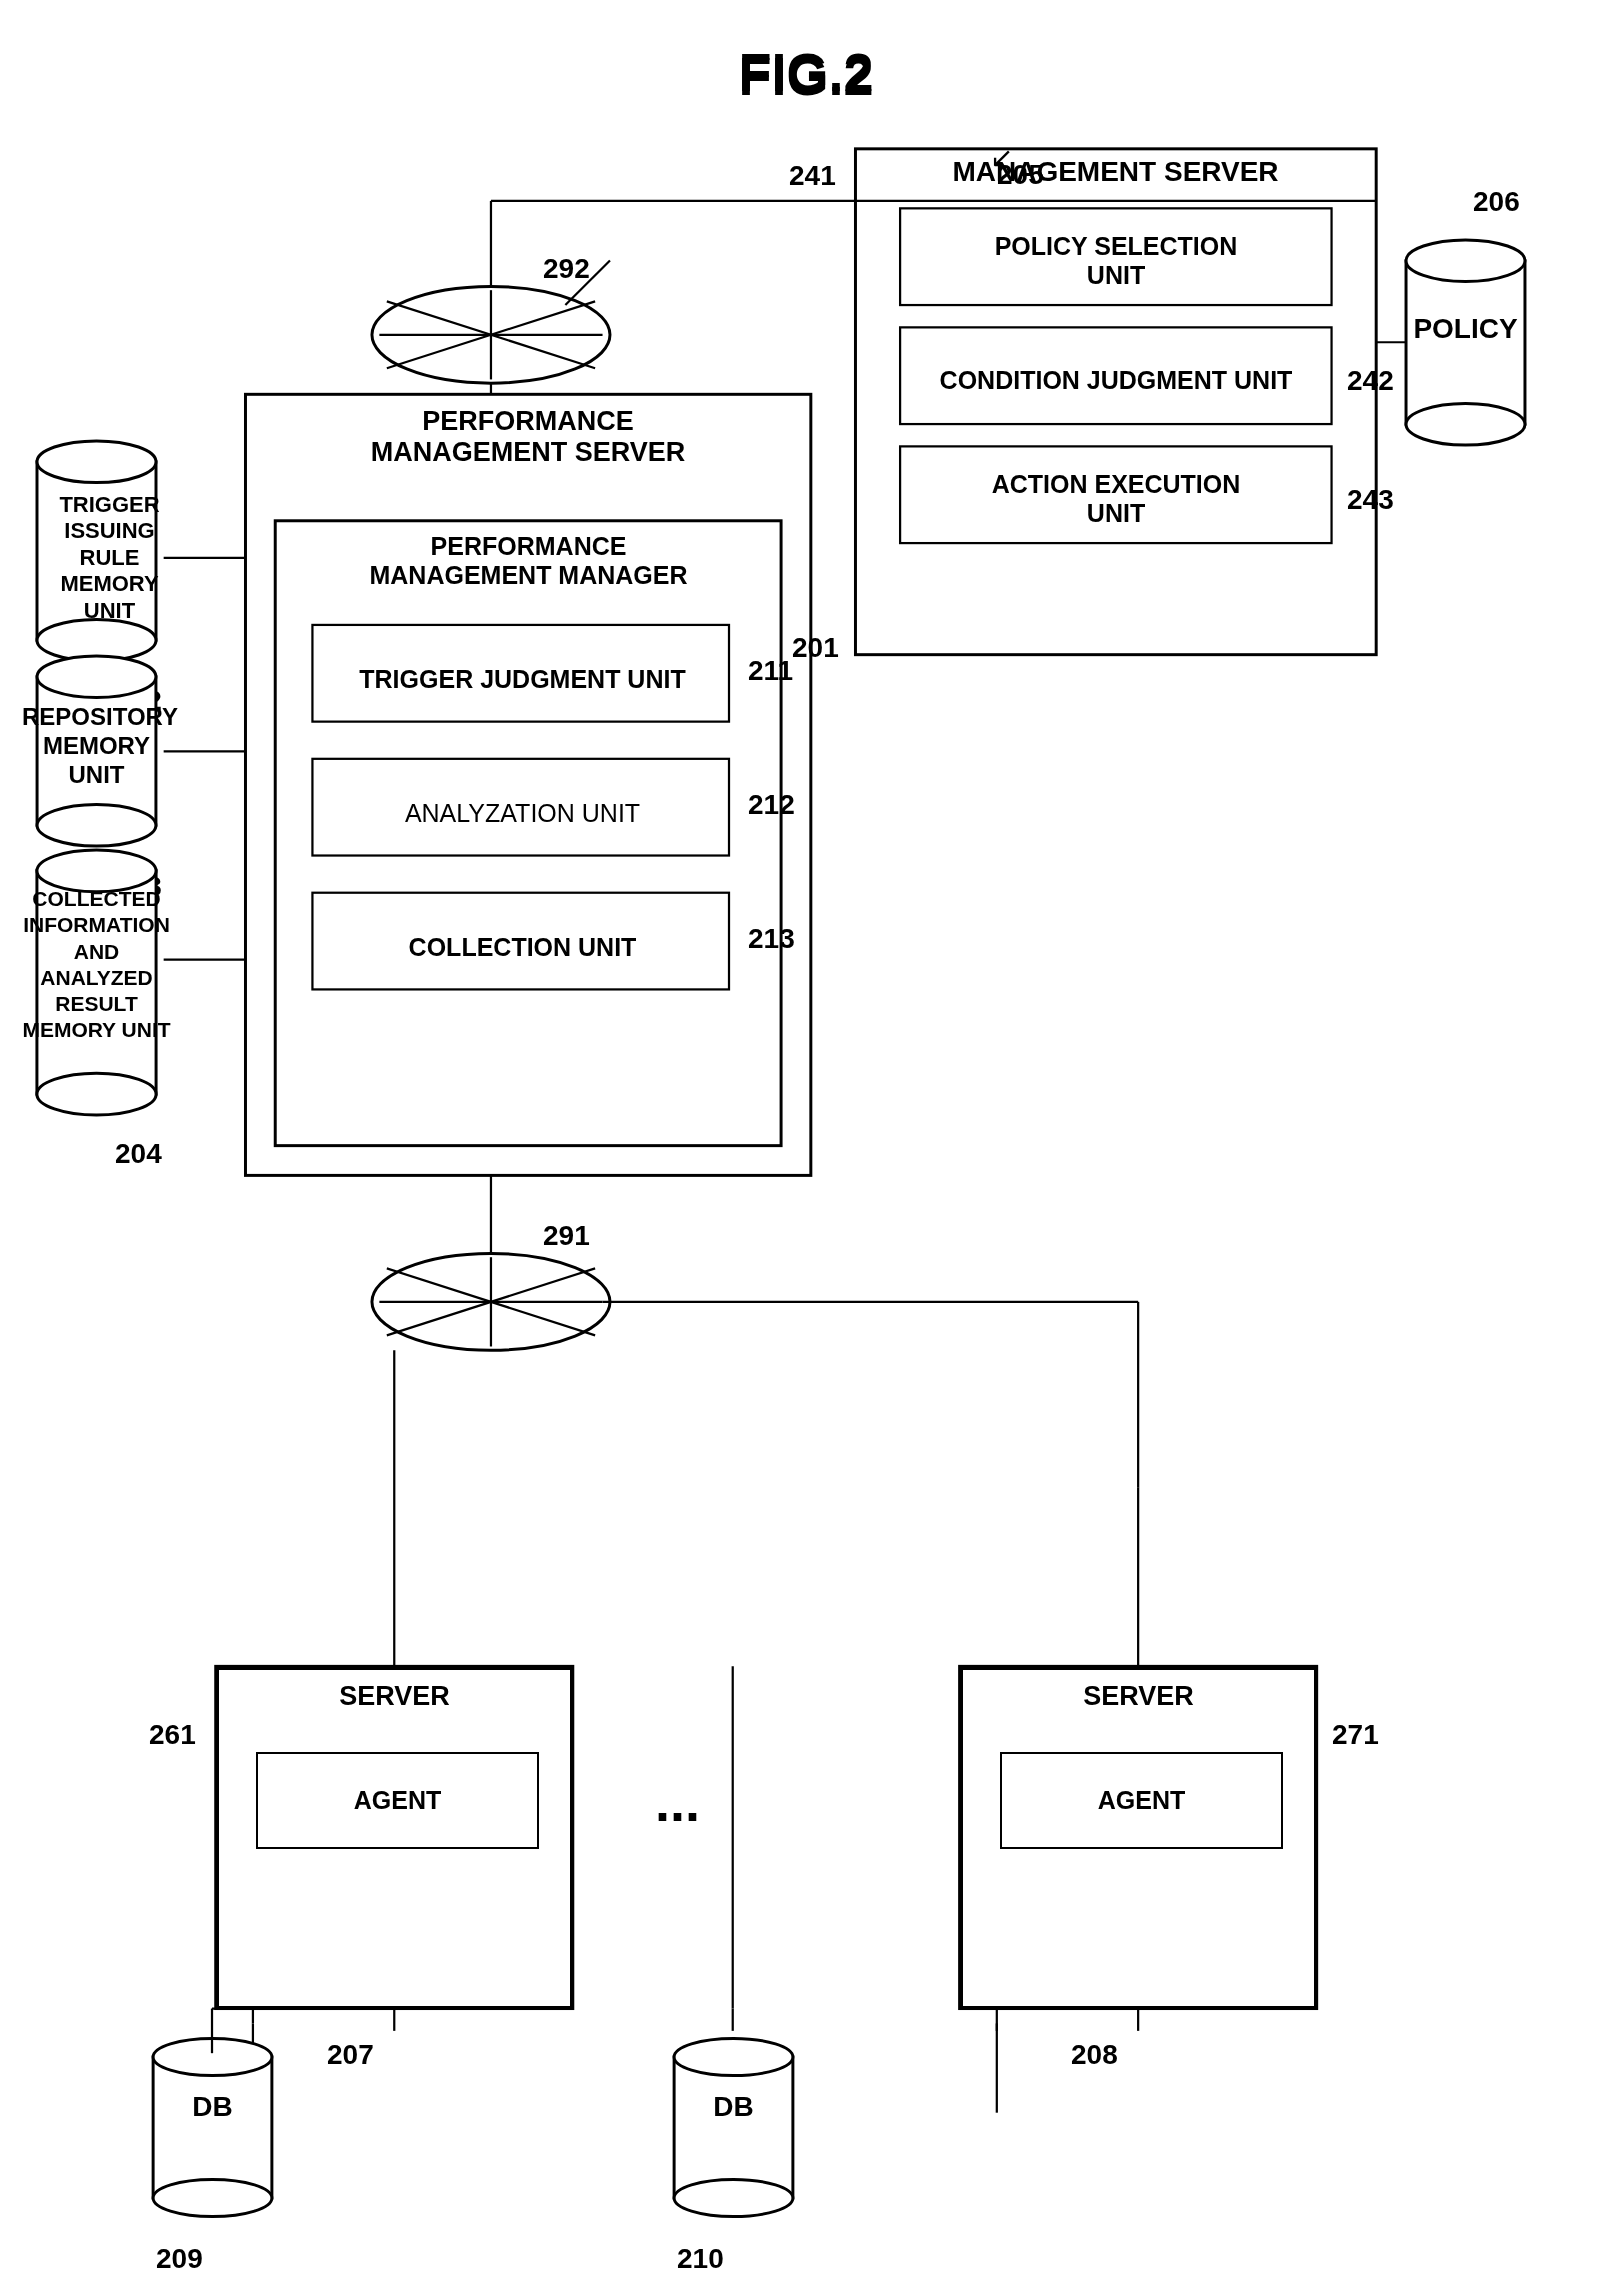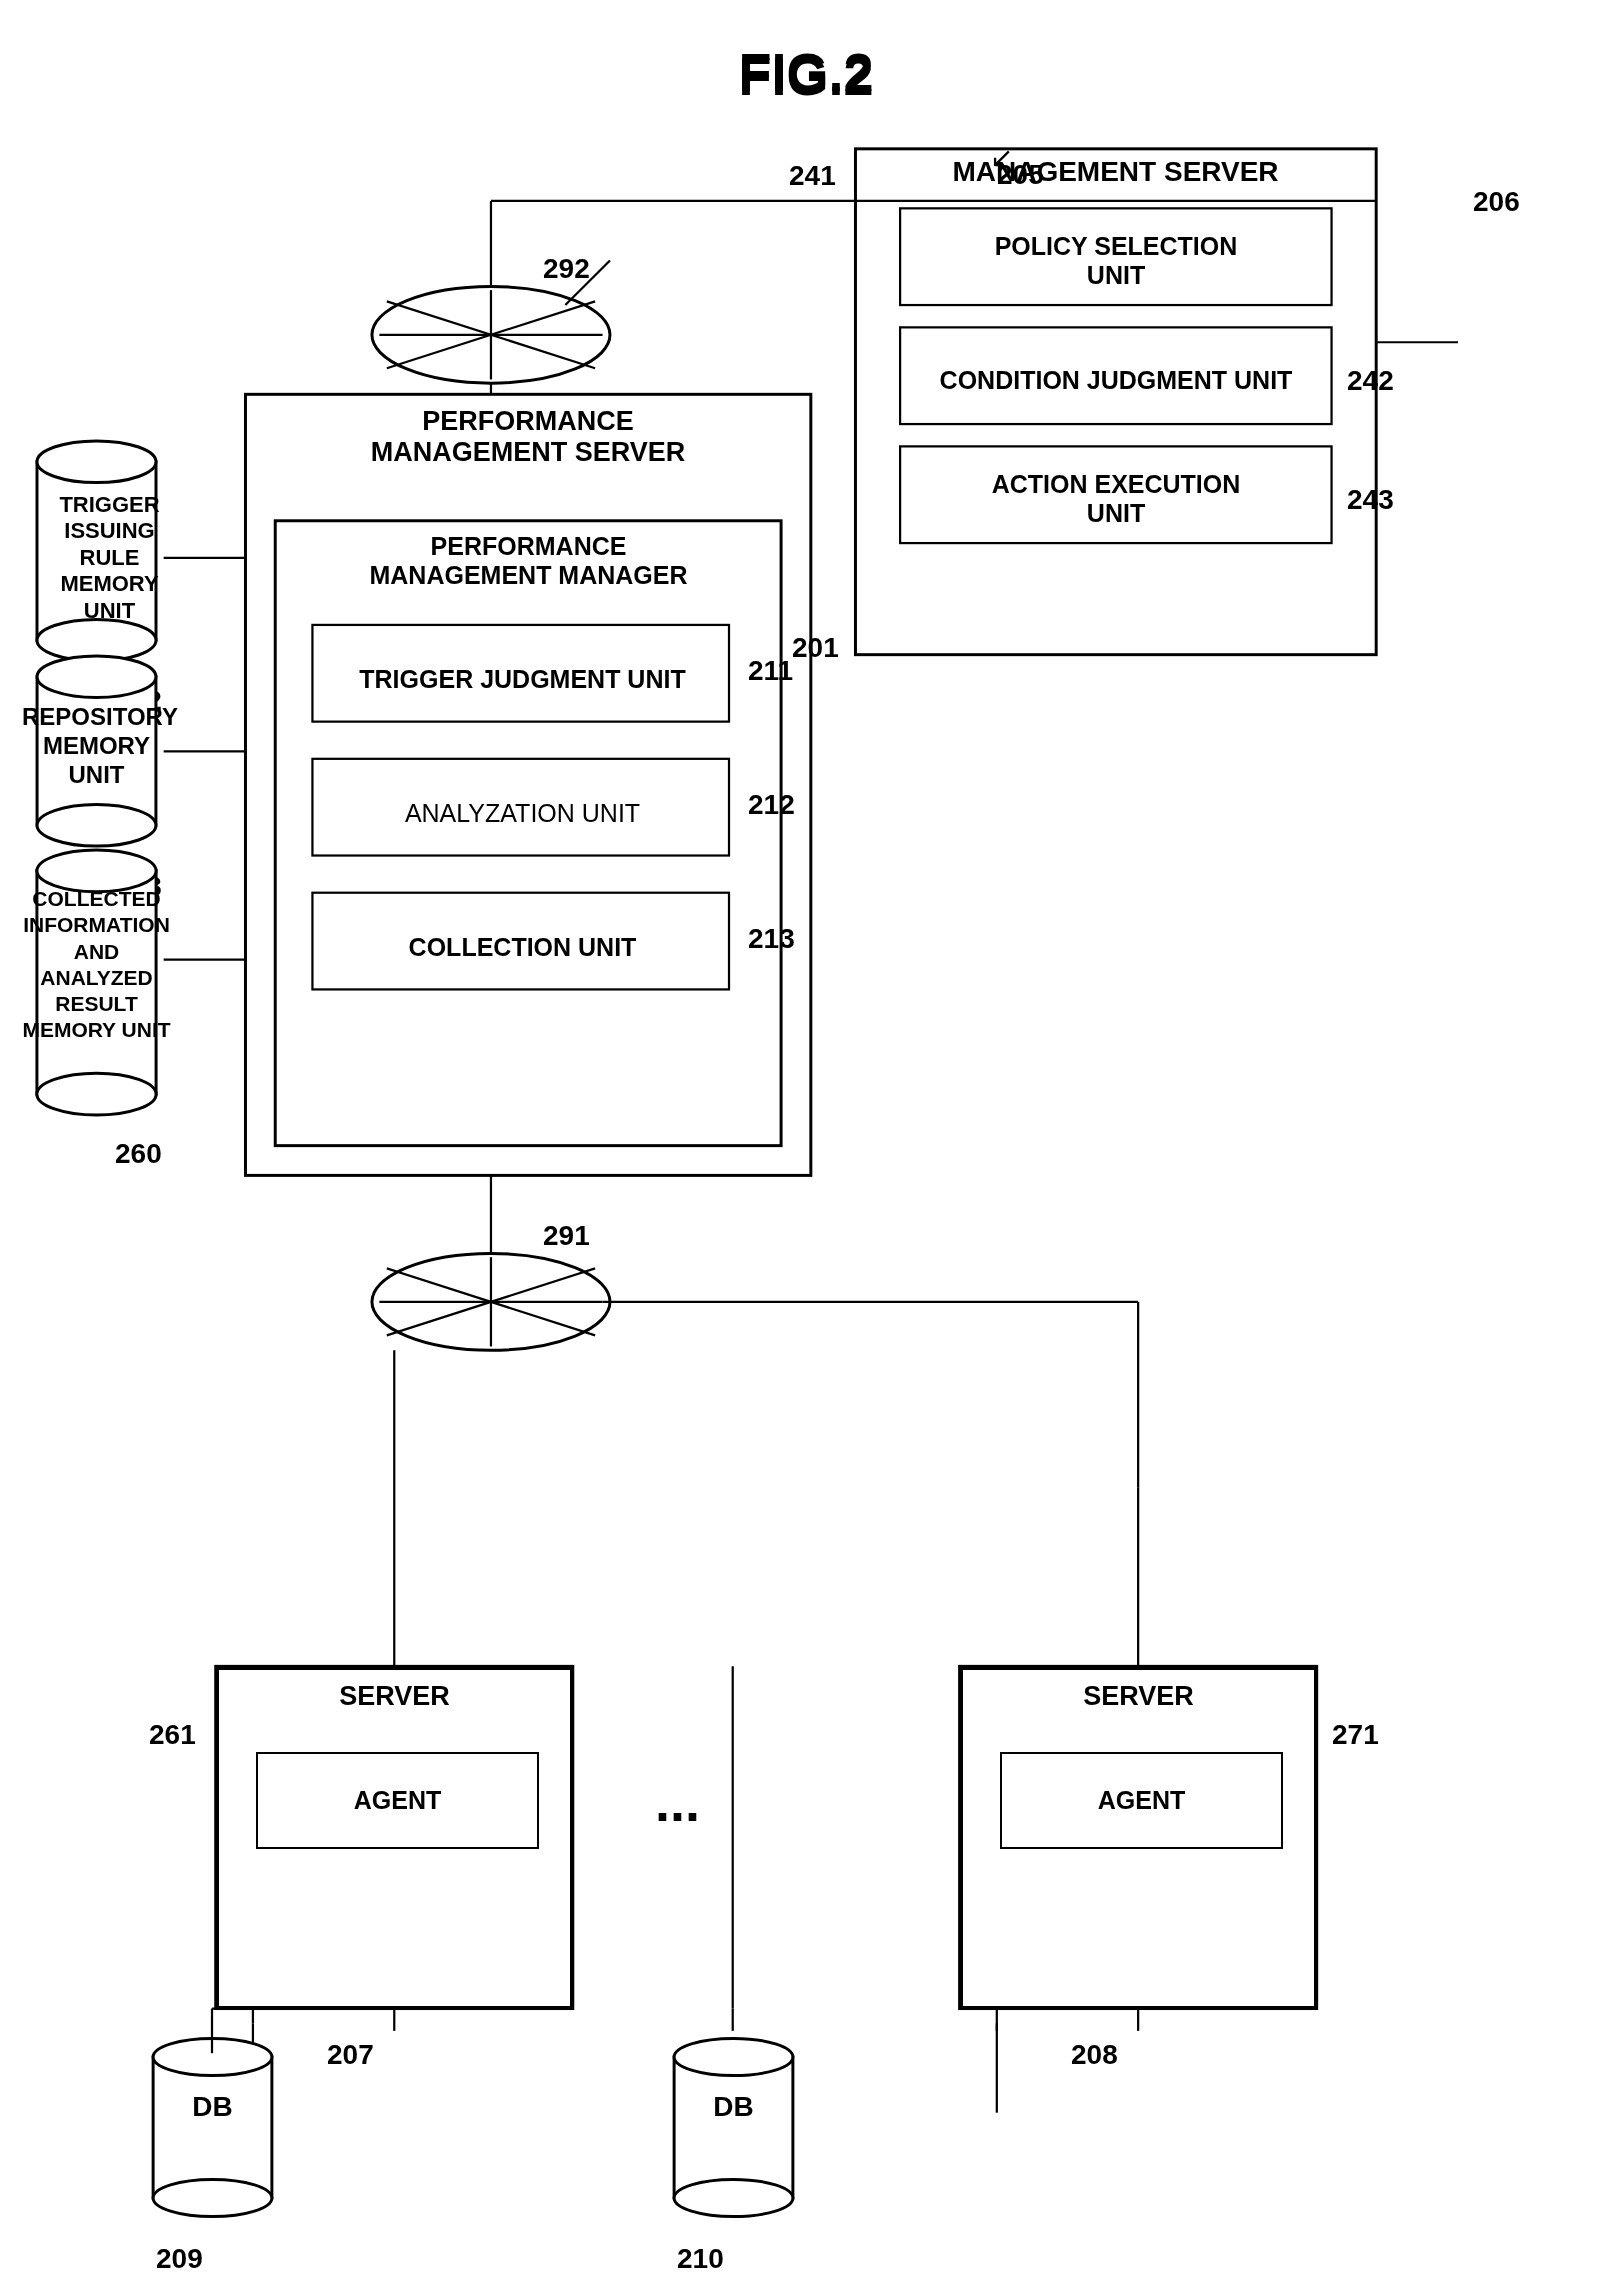--- a/index.html
+++ b/index.html
@@ -154,20 +154,31 @@
 UNIT</div>
 
   <div style="position:absolute; top:458px; left:904px; width:424px; height:82px; display:flex; align-items:center; justify-content:center; text-align:center; font-size:25px; font-weight:bold; font-family:Arial;">ACTION EXECUTION<br>UNIT</div>
 
   <div class="ref-label" style="top:365px; left:1347px;">242</div>
 
   <div class="ref-label" style="top:484px; left:1347px;">243</div>
 
   <div class="ref-label" style="top:160px; left:789px;">241</div>
 
+  <div class="cylinder" style="top:231px; left:1391px;">
+    <svg width="149" height="223" viewBox="0 0 200 300">
+
+      <rect x="20" y="40" width="160" height="220" fill="white" stroke="#000" stroke-width="4"></rect>
+
+      <ellipse cx="100" cy="40" rx="80" ry="28" fill="white" stroke="#000" stroke-width="4"></ellipse>
+
+      <ellipse cx="100" cy="260" rx="80" ry="28" fill="white" stroke="#000" stroke-width="4"></ellipse>
+    </svg>
+    <div style="position:absolute; top:82px; left:0; width:149px; text-align:center; font-size:28px; font-weight:bold; font-family:Arial;">POLICY</div>
+  </div>
 
   <div class="ref-label" style="top:186px; left:1473px;">206</div>
 
   <div style="position:absolute; top:406px; left:249px; width:558px; text-align:center; font-size:27px; font-weight:bold; font-family:Arial;">PERFORMANCE<br>MANAGEMENT SERVER</div>
 
   <div style="position:absolute; top:532px; left:279px; width:499px; text-align:center; font-size:25px; font-weight:bold; font-family:Arial;">PERFORMANCE<br>MANAGEMENT MANAGER</div>
 
   <div class="ref-label" style="top:632px; left:792px;">201</div>
 
   <div style="position:absolute; top:638px; left:316px; width:413px; height:82px; display:flex; align-items:center; justify-content:center; text-align:center; font-size:25px; font-weight:bold; font-family:Arial;">TRIGGER JUDGMENT UNIT</div>
@@ -210,21 +221,21 @@
 
   <div class="cylinder" style="top:841px; left:22px;">
     <svg width="149" height="283" viewBox="0 0 200 380">
       <rect x="20" y="40" width="160" height="300" fill="white" stroke="#000" stroke-width="4"></rect>
       <ellipse cx="100" cy="40" rx="80" ry="28" fill="white" stroke="#000" stroke-width="4"></ellipse>
       <ellipse cx="100" cy="340" rx="80" ry="28" fill="white" stroke="#000" stroke-width="4"></ellipse>
     </svg>
     <div style="position:absolute; top:45px; left:0; width:149px; text-align:center; font-size:21px; font-weight:bold; font-family:Arial; line-height:1.25;">COLLECTED<br>INFORMATION<br>AND ANALYZED<br>RESULT<br>MEMORY UNIT</div>
   </div>
 
-  <div class="ref-label" style="top:1138px; left:115px;">260</div>
+  <div class="ref-label" style="top:1138px; left:115px;">204</div>
 
   <div style="position:absolute; top:1667px; left:216px; width:357px; height:342px; border:3px solid #000; background:#fff;">
 
     <div style="position:absolute; top:11px; left:0; width:100%; text-align:center; font-size:27px; font-weight:bold; font-family:Arial;">SERVER</div>
 
     <div style="position:absolute; top:82px; left:37px; width:283px; height:97px; border:2.2px solid #000; display:flex; align-items:center; justify-content:center; font-size:25px; font-weight:bold; font-family:Arial;">AGENT</div>
   </div>
 
   <div class="ref-label" style="top:1719px; left:149px;">261</div>
 

